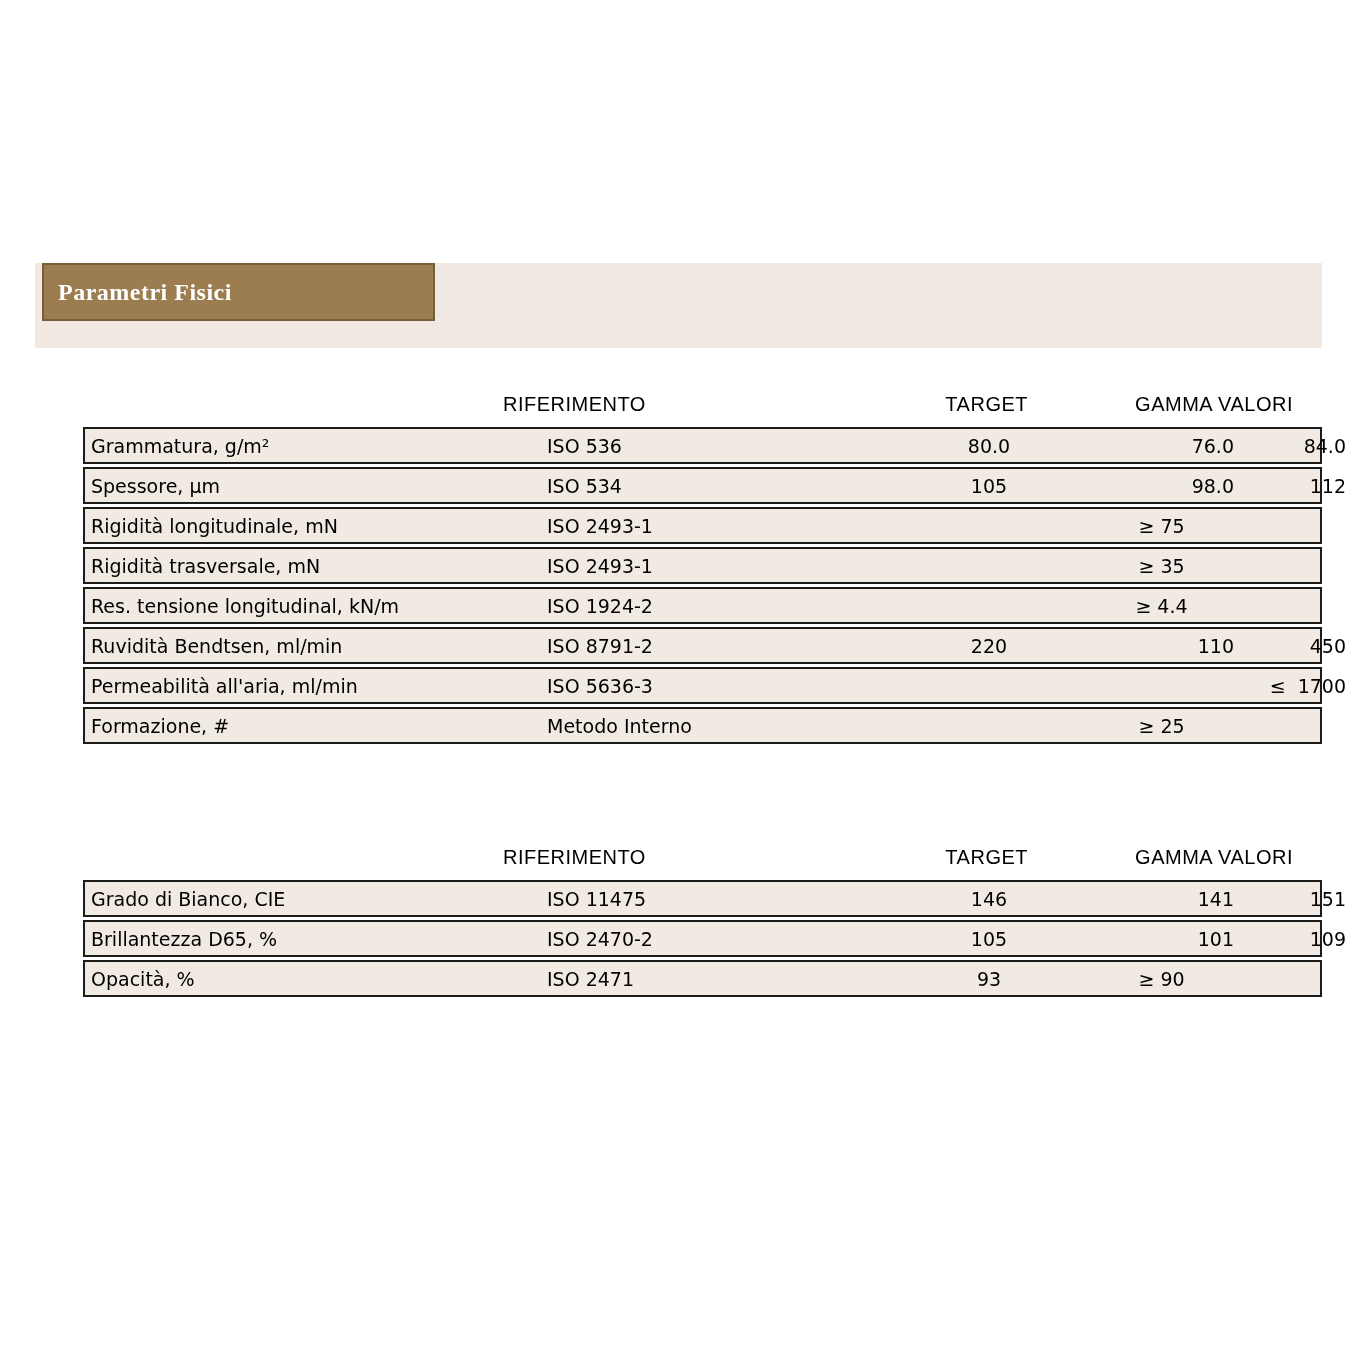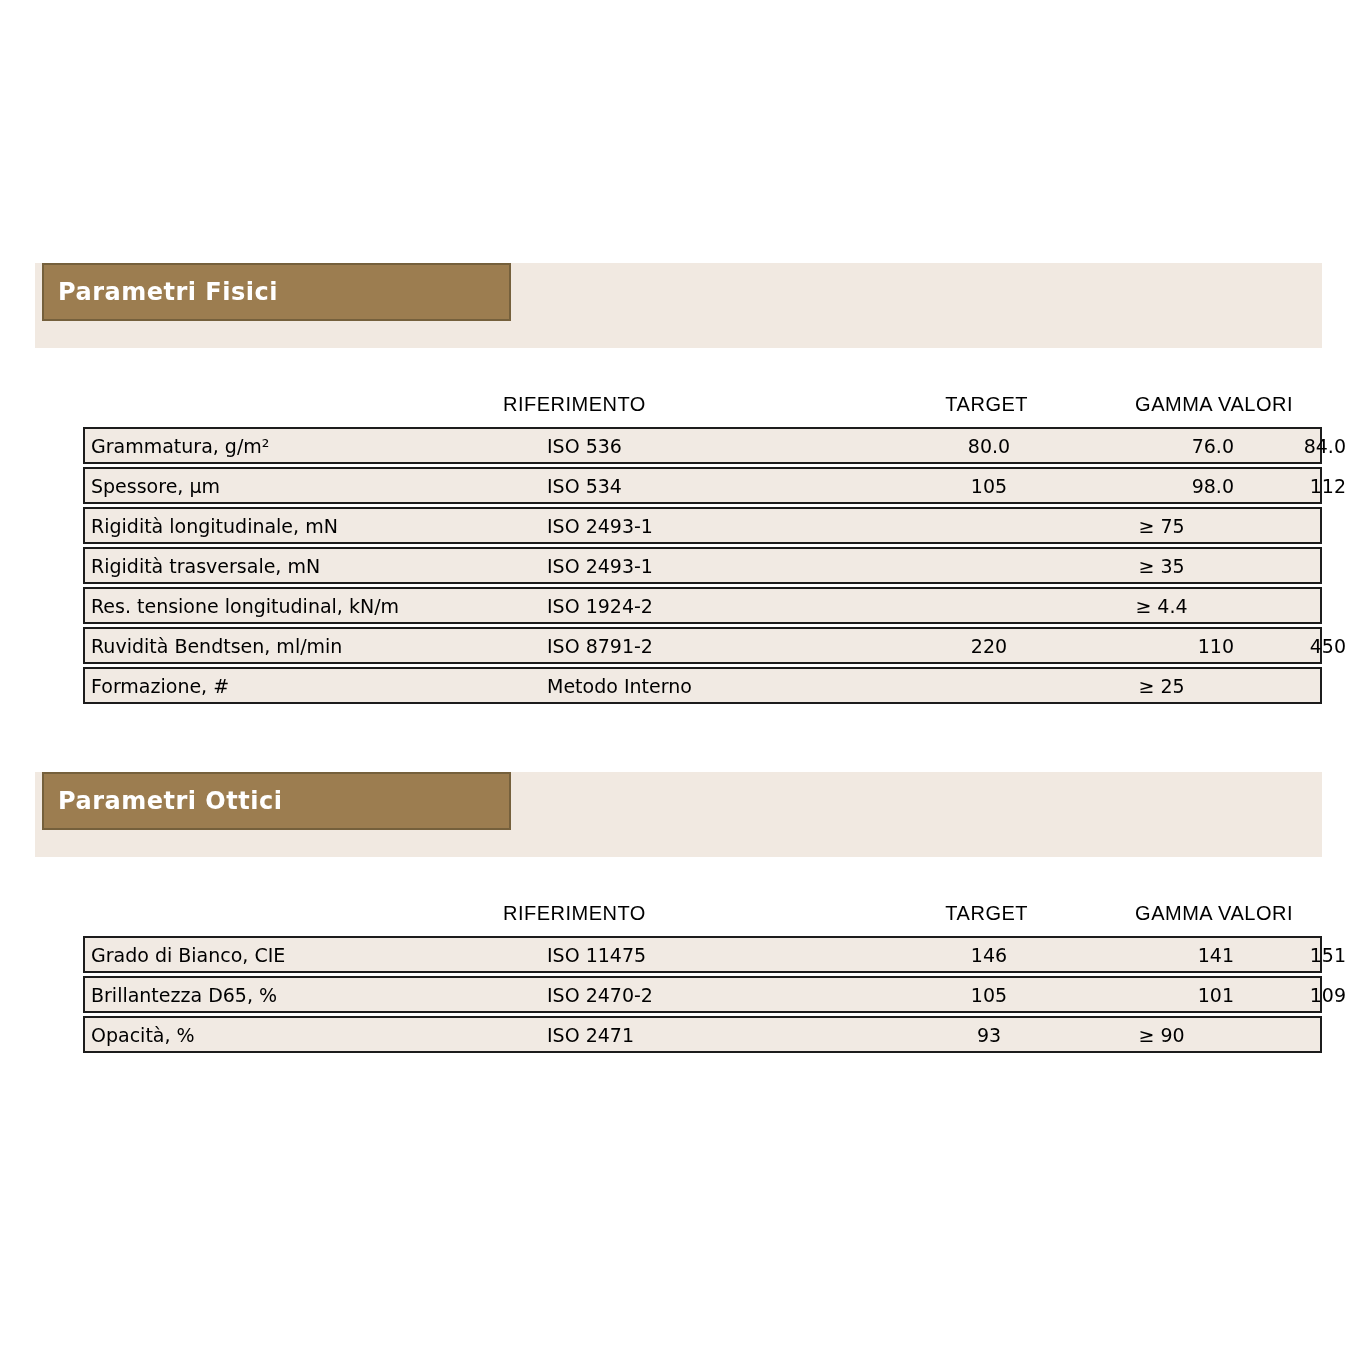--- a/index.html
+++ b/index.html
@@ -5,25 +5,26 @@
   :root{
     --band:#F1E9E1; --title_bg:#9C7D50; --title_border:#75603C; --title_text:#FFFFFF;
     --row_bg:#F1EAE3; --row_border:#1C1C1C; --text:#000000; --page_bg:#FFFFFF;
   }
   *{box-sizing:border-box; margin:0; padding:0;}
   body{background:#fff; font-family:"DejaVu Sans", sans-serif; color:var(--text);}
   .page{position:relative; width:1360px; height:1360px; background:var(--page_bg); overflow:hidden;}
   .content{padding:252px 38px 0 35px;}
   .band{height:85px; background:var(--band);}
   .titlebar{
-    width:469px; height:58px; margin:11px 0 0 7px;
+    width:393px; height:58px; margin:11px 0 0 7px;
     background:var(--title_bg); border:2px solid var(--title_border);
     display:flex; align-items:center; padding-left:14px;
     font-size:24px; font-weight:bold; color:var(--title_text);
     letter-spacing:0.5px;
+    font-family:Liberation Serif, serif;
   }
   .colhead{
     display:grid; grid-template-columns:458px 365px 170px 175px 115px;
     margin-top:44px; margin-bottom:10px; height:25px; align-items:center;
     font-family:"Liberation Sans", sans-serif; font-size:20px; letter-spacing:0.5px;
   }
   .colhead .c-ref{padding-left:10px;}
   .colhead .c-target{text-align:right;}
   .colhead .c-gamma{grid-column:4/6; text-align:right; padding-right:25px;}
   .ptable{width:100%;padding-left:48px;}
@@ -97,37 +98,38 @@
             <div class="cell c-max"></div>
           </div>
           <div class="prow">
             <div class="cell c-name">Ruvidità Bendtsen, ml/min</div>
             <div class="cell c-ref">ISO 8791-2</div>
             <div class="cell c-target">220</div>
             <div class="cell c-min">110</div>
             <div class="cell c-max">450</div>
           </div>
           <div class="prow">
+            <div class="cell c-name">Permeabilità all'aria, ml/min</div>
+            <div class="cell c-ref">ISO 5636-3</div>
+            <div class="cell c-target"></div>
+            <div class="cell c-span">≤  1700</div>
+          </div>
+          <div class="prow">
             <div class="cell c-name">Formazione, #</div>
             <div class="cell c-ref">Metodo Interno</div>
             <div class="cell c-target"></div>
             <div class="cell c-min center">≥ 25</div>
             <div class="cell c-max"></div>
           </div>
         </div>
     </section>
 
     <div class="section-gap"></div>
 
     <section>
-      <div class="band">
-        <div class="titlebar">
-          <span>Parametri Ottici</span>
-        </div>
-      </div>
       <div class="colhead">
         <div class="c-namehead"></div>
         <div class="c-ref">RIFERIMENTO</div>
         <div class="c-target">TARGET</div>
         <div class="c-gamma">GAMMA VALORI</div>
       </div>
       <div class="ptable">
           <div class="prow">
             <div class="cell c-name">Grado di Bianco, CIE</div>
             <div class="cell c-ref">ISO 11475</div>

